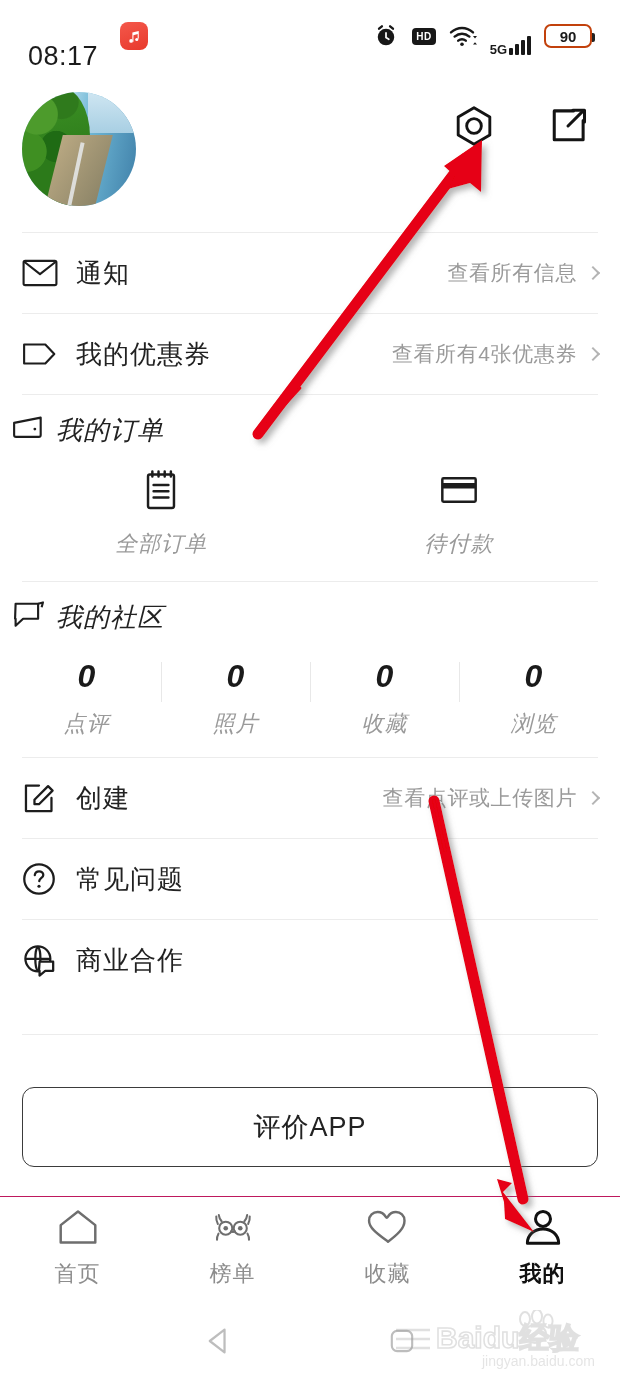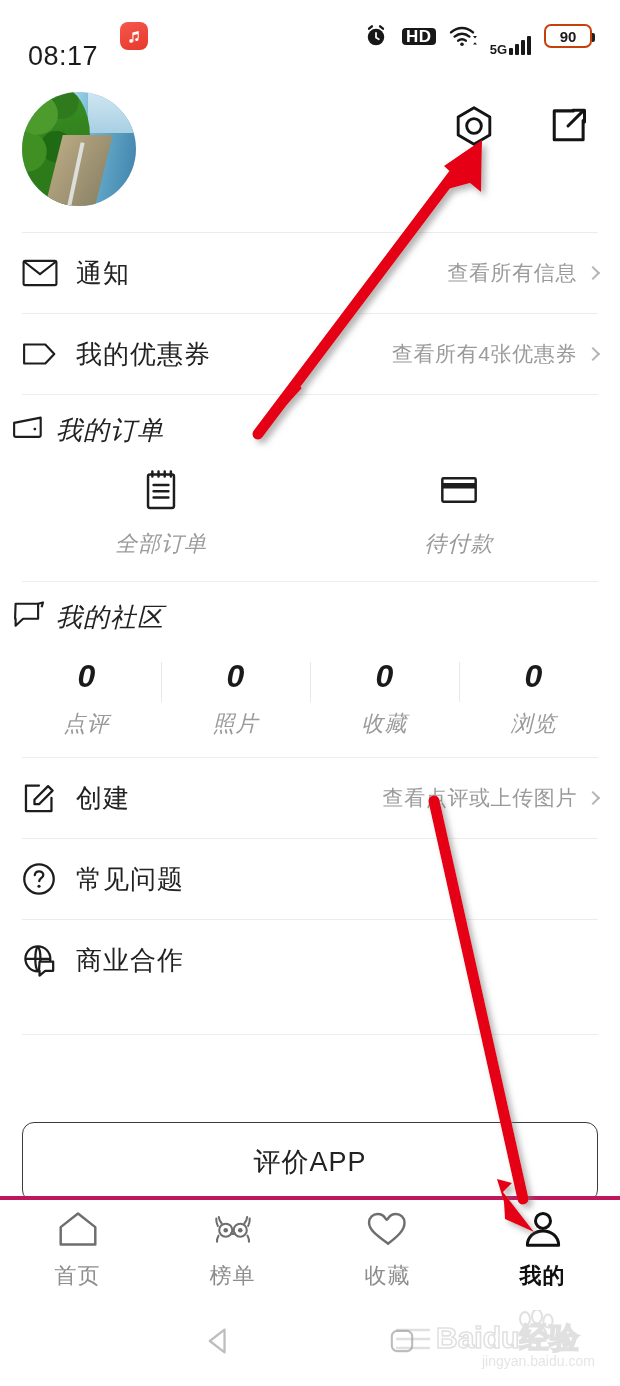--- a/index.html
+++ b/index.html
@@ -20,21 +20,21 @@
   }
   .sb-time { font-size:27px; font-weight:500; letter-spacing:.5px; color:#1b1b1b;margin-top:40px; }
   .sb-appicon {
     width:28px; height:28px; border-radius:8px;
     background:linear-gradient(160deg,#f4584b,#e8392c);
     margin-left:22px; display:flex; align-items:center; justify-content:center;
   }
   .sb-appicon svg { display:block; }
   .sb-right { margin-left:auto; display:flex; align-items:center; gap:13px; }
   .sb-hd {
-    background:#181818; color:#fff; font-size:17px; font-weight:bold;
+    background:#181818; color:#fff; font-size:10px; font-weight:bold;
     border-radius:4px; padding:1px 4px; line-height:15px; letter-spacing:.5px;
   }
   .sb-5g { font-size:13px; font-weight:bold; line-height:11px;margin-top:27px; }
   .sig { display:flex; align-items:flex-end; gap:2px; height:20px; }
   .sig i { width:4px; background:#181818; display:block; border-radius:1px; }
   .sig i:nth-child(1){height:7px}.sig i:nth-child(2){height:11px}
   .sig i:nth-child(3){height:15px}.sig i:nth-child(4){height:19px}
   .fivegwrap { display:flex; align-items:flex-end; gap:2px; }
   .battery {
     width:48px; height:24px; border:2px solid #c2410c; border-radius:7px;
@@ -111,31 +111,31 @@
   }
   .cell .cap { font-size:22px; color:#9a9a9a; letter-spacing:1px; }
   .cell .num { font-size:32px; font-weight:bold; color:#1a1a1a; }
   .grid4.stats { padding-top:6px; padding-bottom:18px; }
   .grid4.stats .cell + .cell:before{
     content:""; position:absolute; left:0; top:4px; width:1px; height:40px; background:#e8e8e8;
   }
   .grid4.orders { padding-top:4px; }
 
   
-  .rate-wrap { position:absolute; left:0; right:0; top:1122px; padding:0 22px; }
+  .rate-wrap { position:absolute; left:0; right:0; top:1087px; padding:0 22px; }
   .rate-btn {
     height:80px; border:1.5px solid #3b3b3b; border-radius:12px;
     display:flex; align-items:center; justify-content:center;
     font-size:27px; color:#222; letter-spacing:1px; background:#fff;
   }
 
   
   .tabbar {
     position:absolute; left:0; bottom:86px; width:620px; height:104px;
-    border-top:4px solid #be185d; display:flex; background:#fff;
+    border-top:1px solid #be185d; display:flex; background:#fff;
   }
   .tab { flex:1; display:flex; flex-direction:column; align-items:center; justify-content:center; gap:9px; }
   .tab .t-label { font-size:22px; color:#8d8d8d; letter-spacing:1px; }
   .tab.active .t-label { color:#111; font-weight:bold; }
 
   
   .androidnav {
     position:absolute; left:0; bottom:0; width:620px; height:86px;
     display:flex; align-items:center; justify-content:center; gap:150px; background:#fff;
   }

